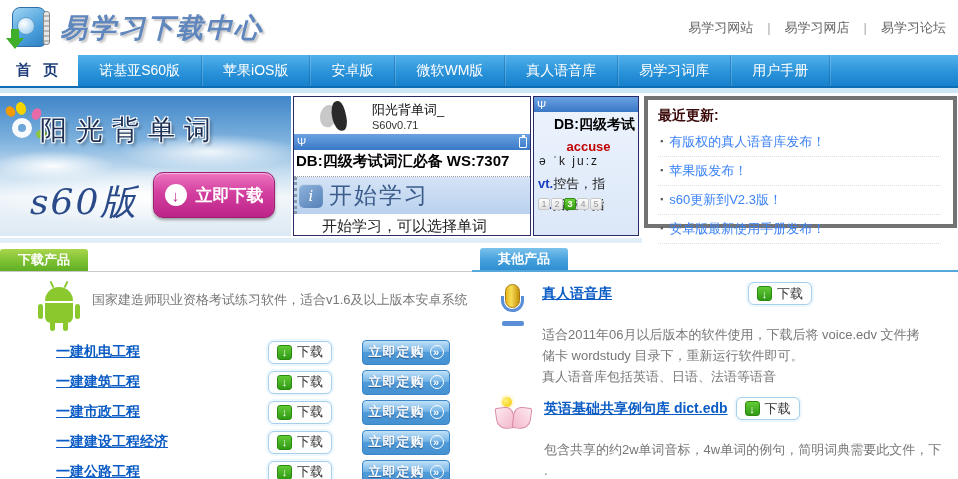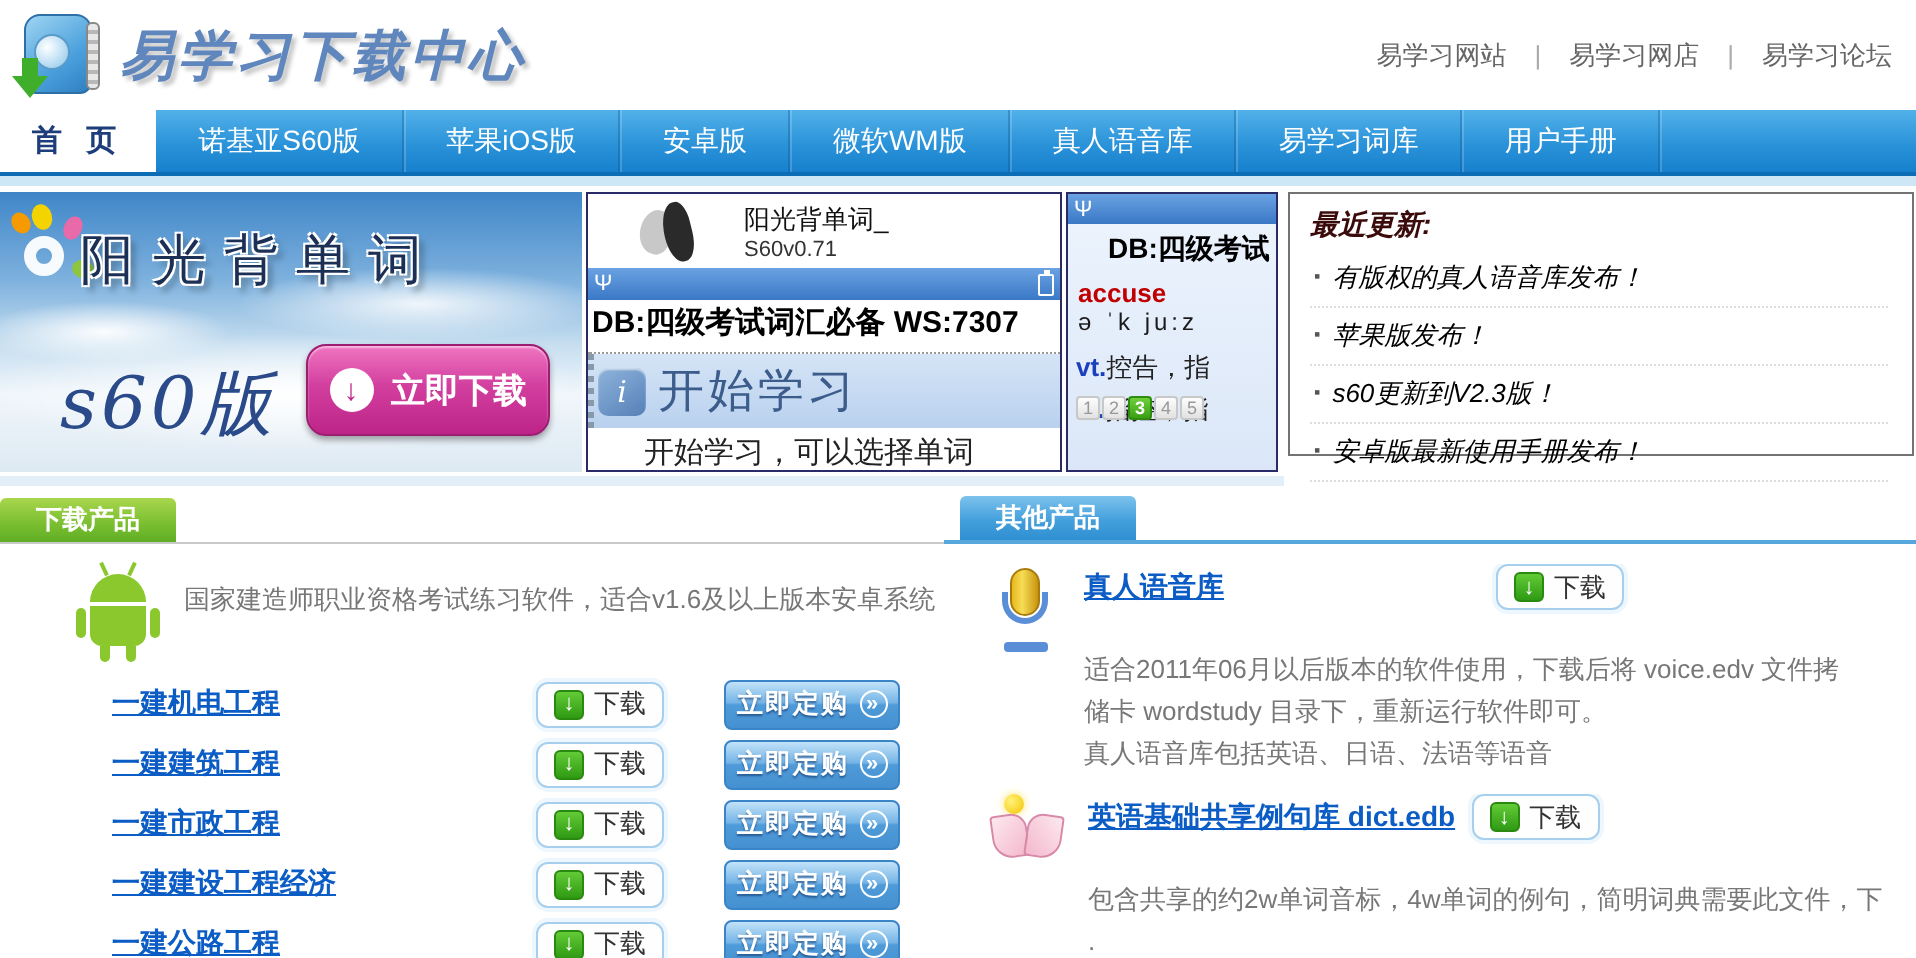--- a/index.html
+++ b/index.html
@@ -63,33 +63,33 @@
   .battery:before { content:""; position:absolute; top:-3px; left:2px; width:3px; height:2px; background:#fff; }
   .shot1-db { font-size:15px; font-weight:bold; color:#000; white-space:nowrap; padding:2px 1px 5px 2px; border-bottom:1px dotted #999; }
   .shot1-menu { display:flex; align-items:center; gap:6px; background:linear-gradient(180deg,#d5e4f6,#b9d1ee); padding:3px 2px; border-left:3px dotted #8899aa; }
   .info-icon { width:24px; height:24px; border-radius:5px; background:linear-gradient(145deg,#8fb4dc,#5580b8); color:#fff; font-style:italic; font-family:"DejaVu Serif",serif; font-size:15px; display:flex; align-items:center; justify-content:center; box-shadow:inset 0 1px 1px rgba(255,255,255,.6); }
   .menu-text { font-size:23px; color:#3c5c8c; letter-spacing:2px; }
   .menu-sub { font-size:15px; color:#222; white-space:nowrap; padding:3px 0 0 28px; }
 
   .shot2 { width:106px; height:140px; background:linear-gradient(180deg,#edf4fd 0%,#dbe7f8 100%); }
   .shot2 .phone-bar { height:15px; justify-content:flex-start; }
   .shot2-db { font-size:14px; font-weight:bold; color:#000; white-space:nowrap; padding:4px 0 6px 20px; }
-  .word { color:#c00000; font-weight:bold; font-size:13px; padding-left:5px; line-height:1.1; }
+  .word { color:#c00000; font-weight:bold; font-size:13px; padding-left:5px; line-height:1.1;text-align:center; }
   .phonetic { font-size:12px; color:#1a1a1a; padding-left:5px; letter-spacing:2px; white-space:nowrap; }
   .meaning { font-size:13px; padding-left:4px; white-space:nowrap; margin-top:8px; line-height:1.25; }
   .pos { color:#1a3fbf; font-weight:bold; }
   .mtext { color:#222; }
   .pager { position:absolute; left:4px; top:101px; display:flex; gap:1px; }
   .pg { width:12px; height:12px; background:linear-gradient(#fdfdfd,#e2e2e2); border:1px solid #c8c8c8; border-radius:2px; font-size:9px; color:#999; display:flex; align-items:center; justify-content:center; cursor:pointer; }
   .pg.active { background:linear-gradient(#6ecf3a,#3aa014); border-color:#2f8c10; color:#fff; font-weight:bold; }
 
-  .updates { margin-left:3px; width:313px; height:132px; background:#fff; border:1px solid #737373; padding:5px 12px 0 10px;font-style:italic; }
+  .updates { margin-left:3px; width:313px; height:132px; background:#fff; border:4px solid #737373; padding:5px 12px 0 10px; }
   .updates-title { font-size:14px; font-weight:bold; color:#3b0b0b; padding:2px 0 3px; }
   .updates ul { list-style:none; }
-  .updates li { font-size:13px; color:#000000; padding:5px 0 5px 2px; border-bottom:1px dotted #ddd; cursor:pointer; }
+  .updates li { font-size:13px; color:#3b82f6; padding:5px 0 5px 2px; border-bottom:1px dotted #ddd; cursor:pointer; }
   .updates li:before { content:"▪"; color:#555; font-size:9px; margin-right:6px; vertical-align:2px; }
 
   .hero-strip { width:642px; height:5px; background:#e2eff9; margin-top:2px; }
 
   
   .content { display:flex; margin-top:5px; }
   .col-left { width:472px; flex:none; }
   .col-right { flex:1; overflow:hidden; }
   .sec-head { height:24px; display:flex; align-items:flex-end; }
   .sec-head-left { border-bottom:1px solid #c9c9c9; }

